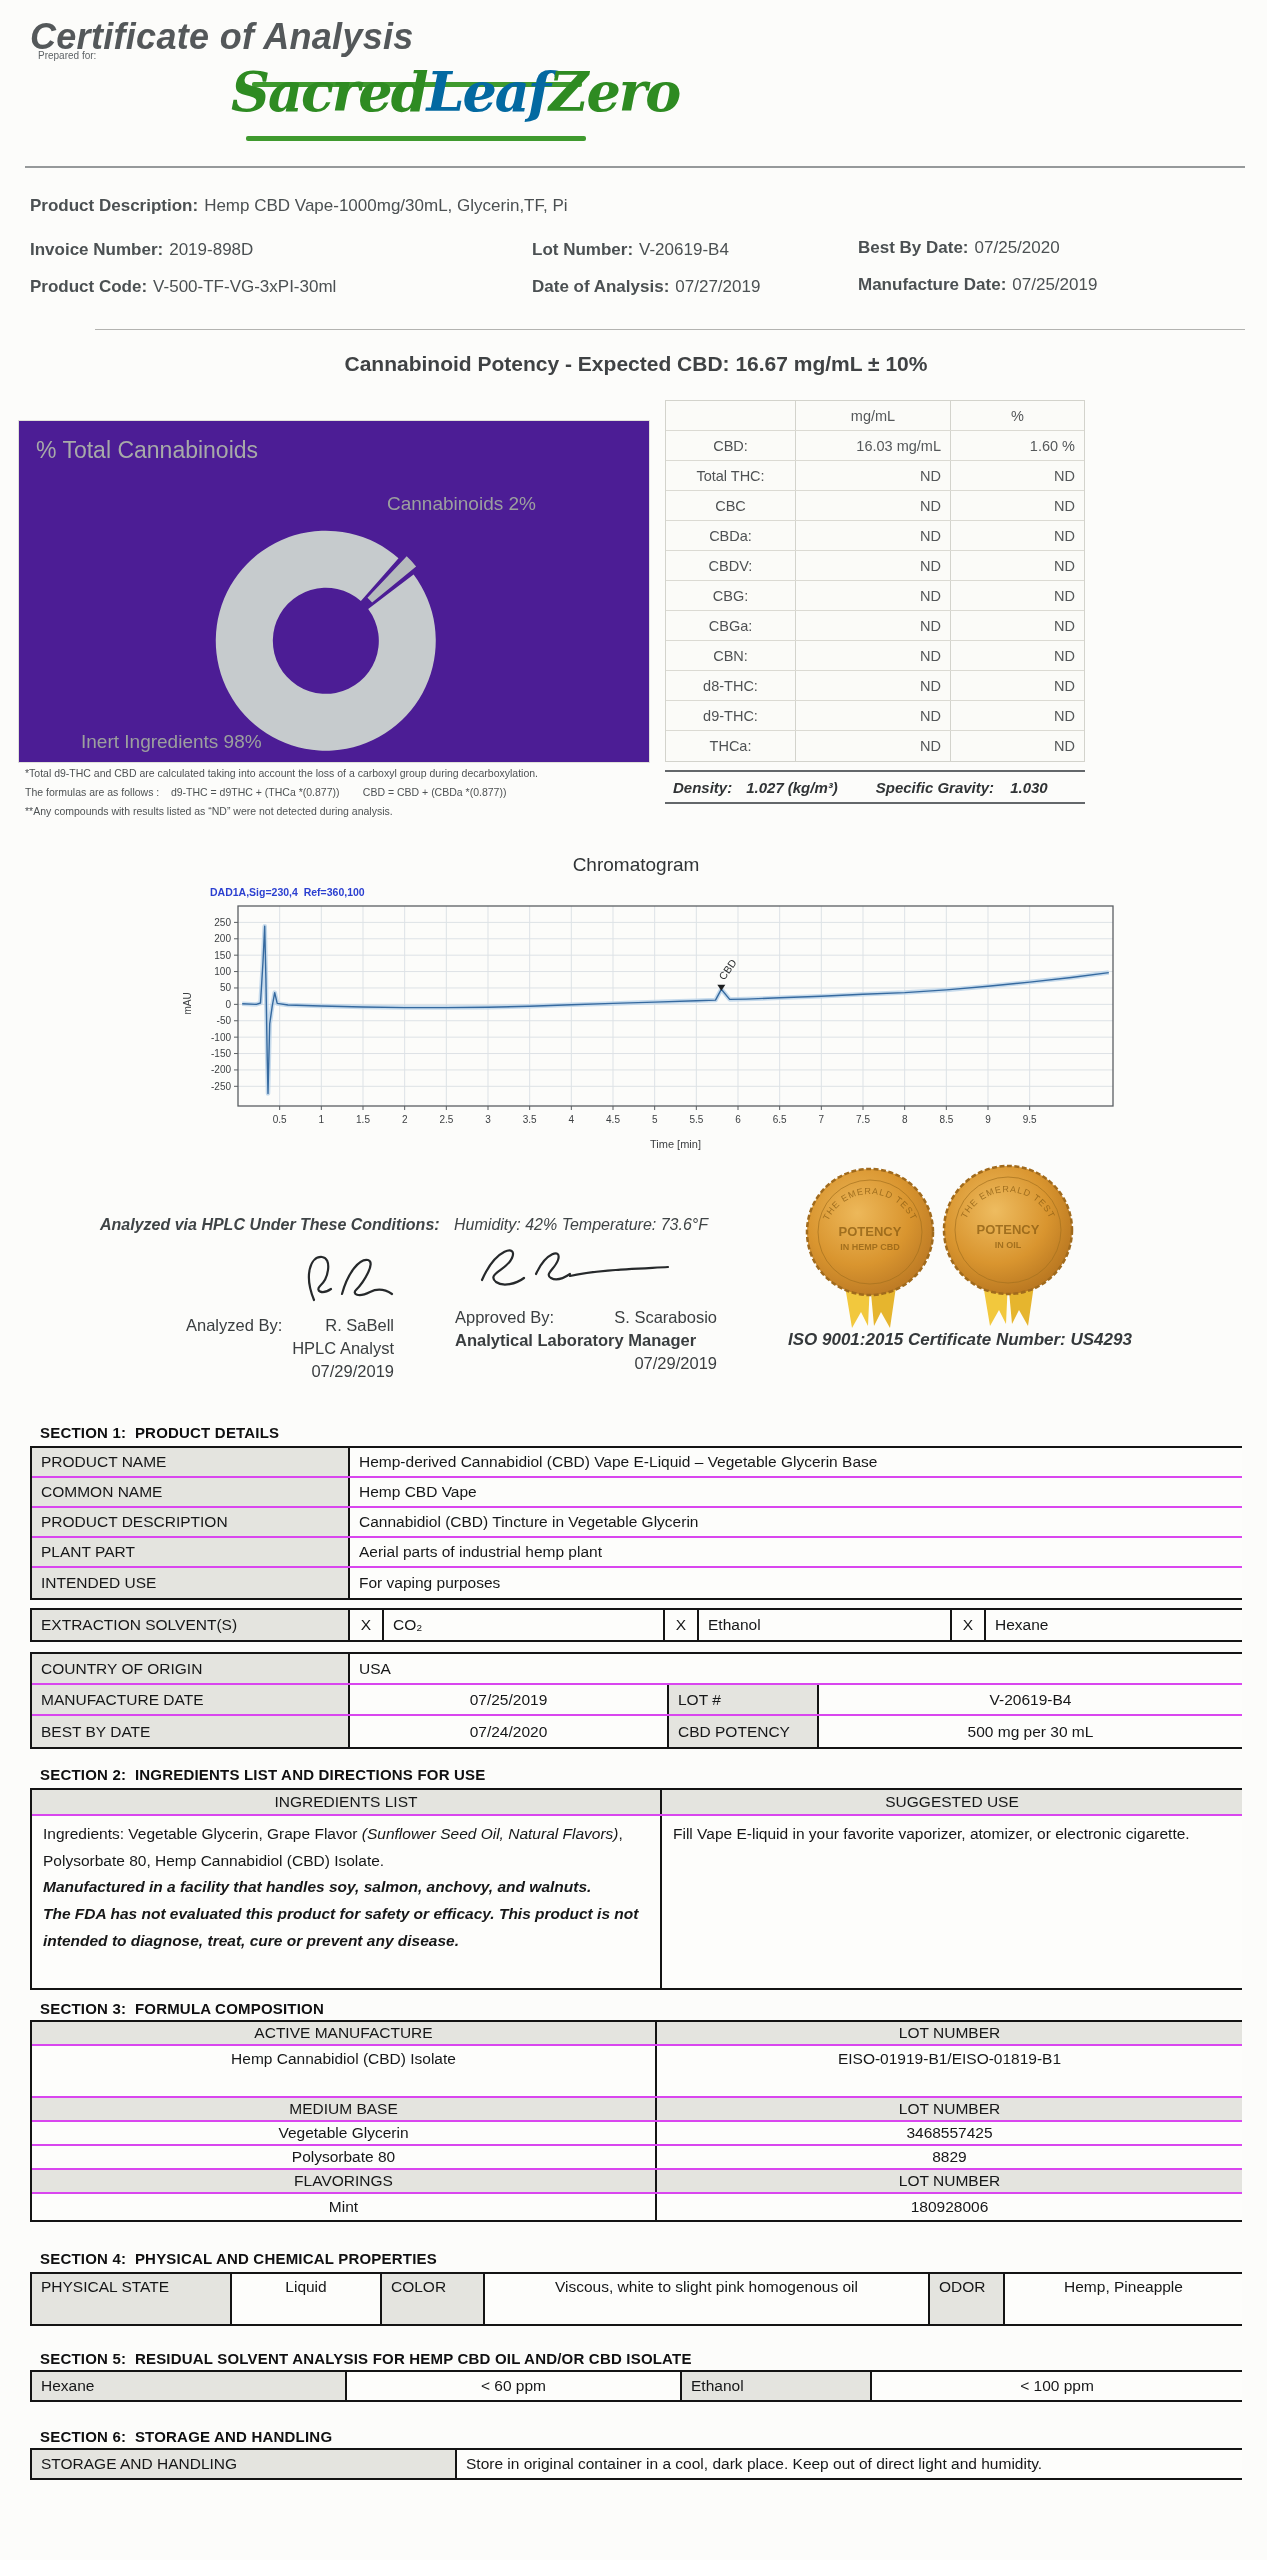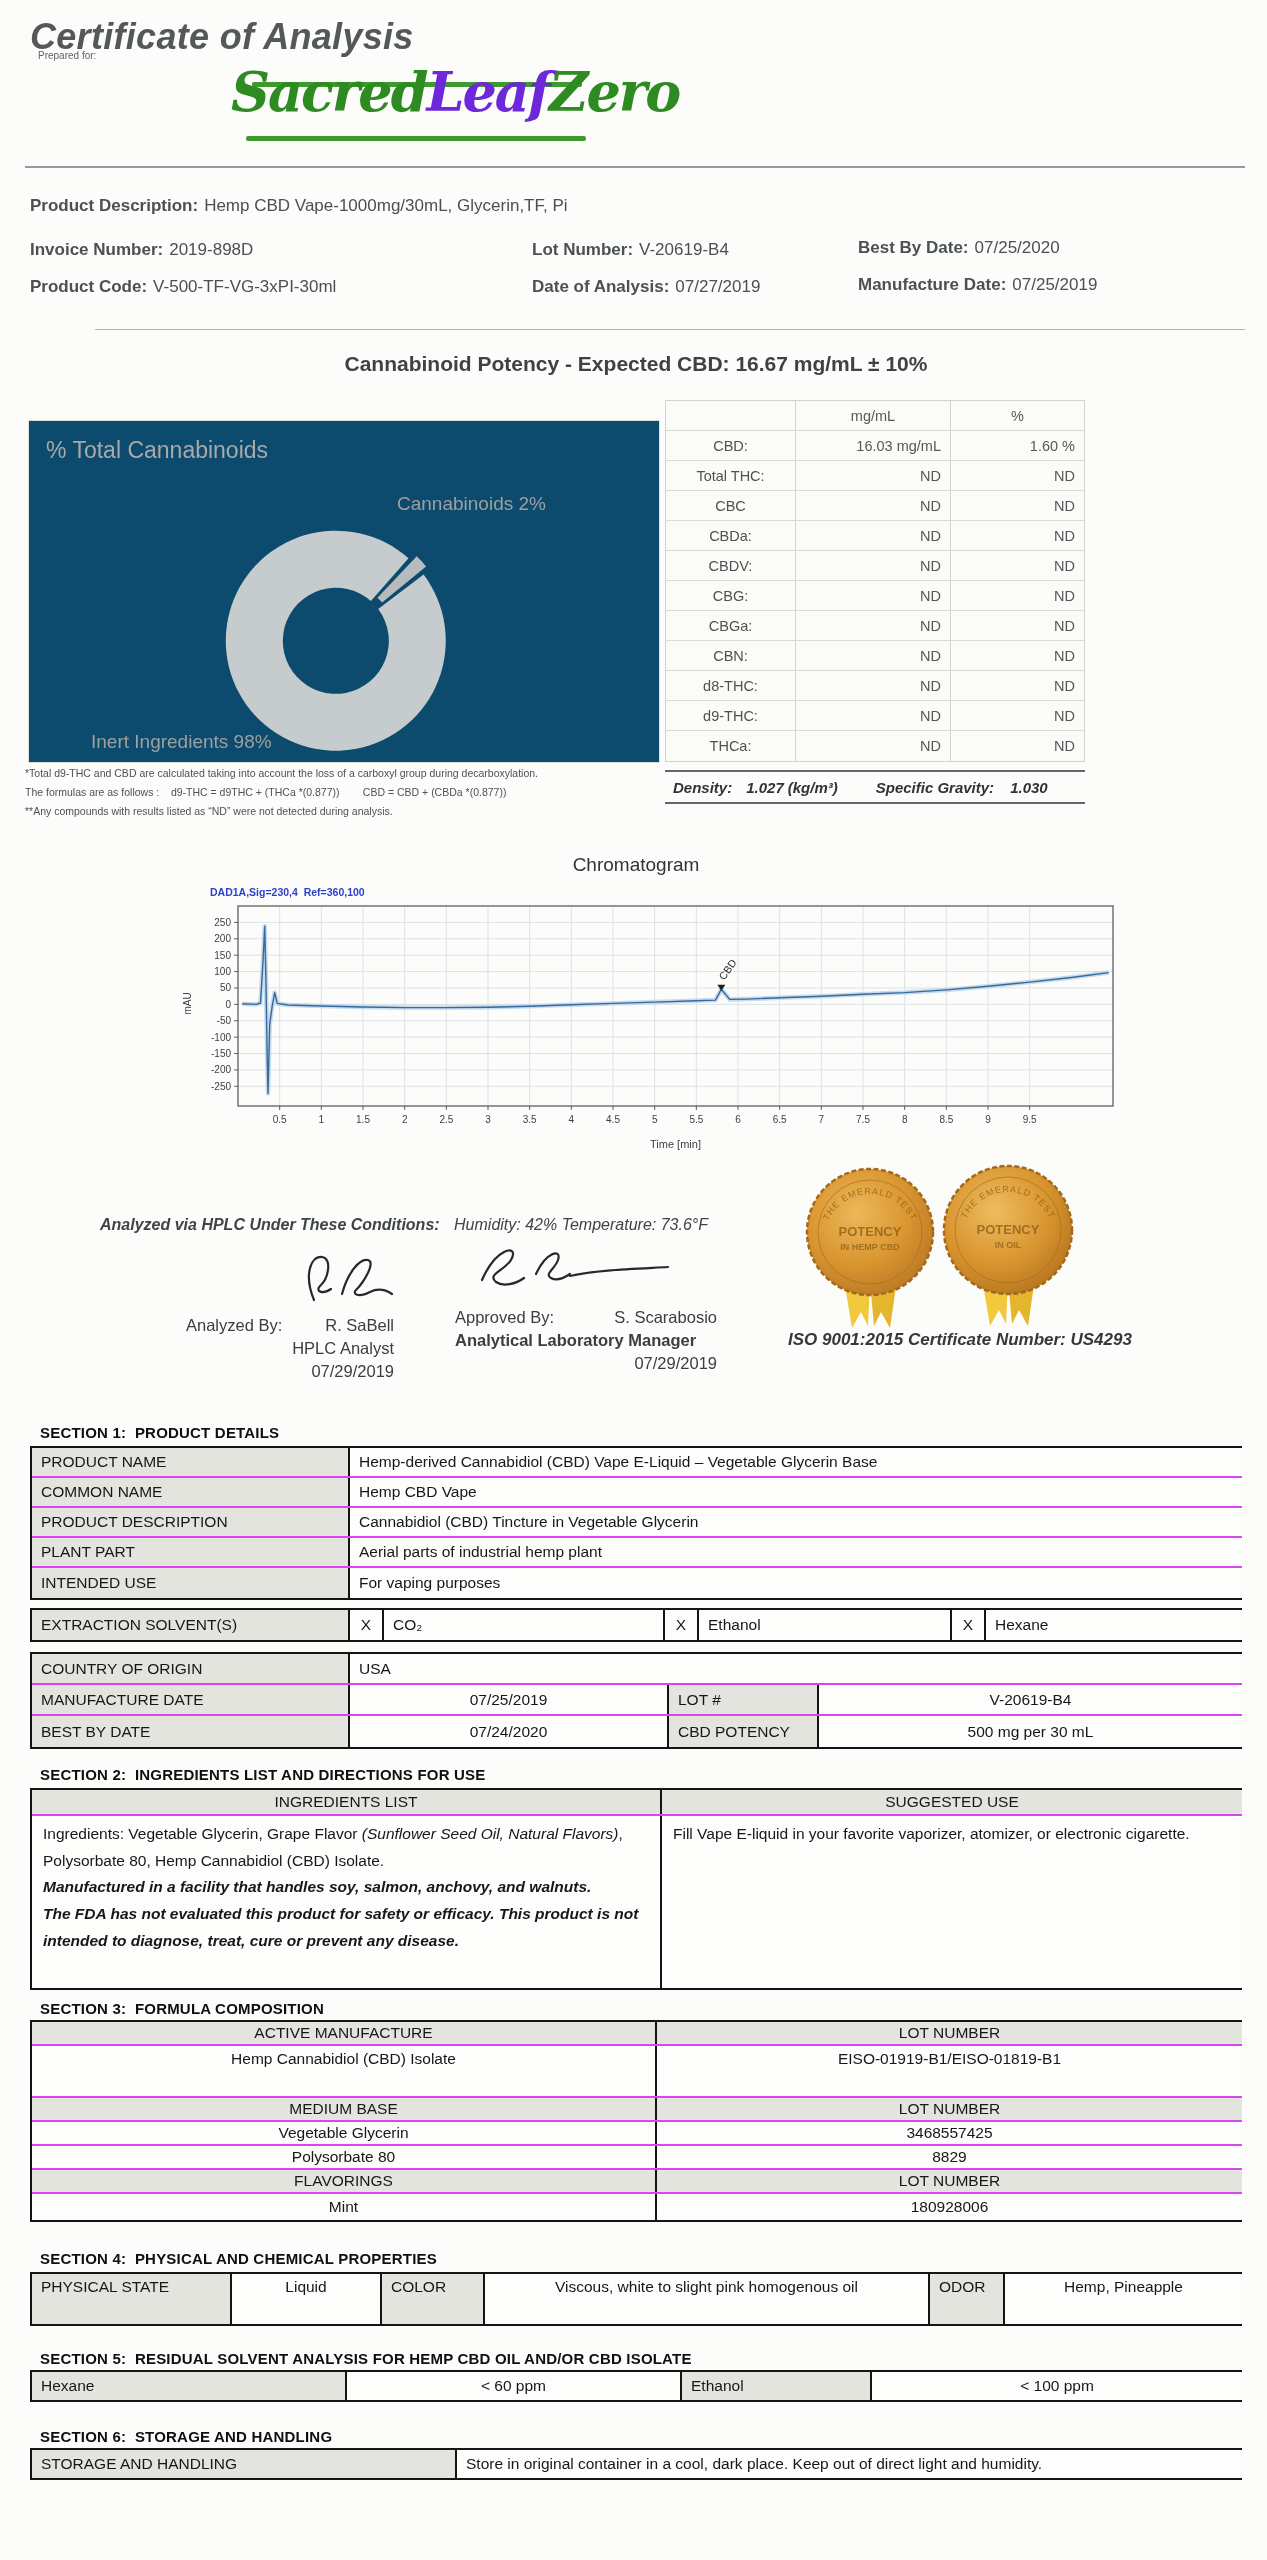--- a/index.html
+++ b/index.html
@@ -11,21 +11,21 @@
   .prepared{left:38px;top:50px;font-size:10px;color:#5e6366}
   .logo-bar{height:5px;background:#3f9a2e;border-radius:2px}
   .logo-text{left:231px;top:60px;font-family:"DejaVu Serif",serif;font-style:italic;font-weight:700;font-size:54px;letter-spacing:-2px;white-space:nowrap}
   .hr1{left:25px;top:166px;width:1220px;height:2px;background:#96999a}
   .hr2{left:95px;top:329px;width:1150px;height:1px;background:#b3b3b0}
   
   .pinfo{font-size:17px;color:#4b5052;white-space:nowrap}
   .pinfo b{font-weight:700;margin-right:6px}
   
   .ptitle{left:30px;top:352px;width:1212px;text-align:center;font-size:21px;font-weight:700;color:#3f4244}
-  .donut-box{left:28px;top:420px;width:632px;height:343px;background:#0c4a6e;border:1px solid #e0e0da}
+  .donut-box{left:18px;top:420px;width:632px;height:343px;background:#4c1d95;border:1px solid #e0e0da}
   .donut-title{left:17px;top:16px;font-size:23px;color:#a7aaa8}
   .donut-lbl{font-size:19px;color:#9ca09e;white-space:nowrap}
   .fnotes{left:25px;top:764px;width:655px;font-size:10.5px;color:#4e5254;line-height:19px}
   .fn-pre{white-space:pre-wrap}
   .ptable{left:665px;top:400px;width:420px;border:1px solid #d3d3cc;background:#fbfbf8}
   .prow{display:flex;height:30px;border-bottom:1px solid #dbdad3}
   .prow:last-child{border-bottom:none}
   .pc{display:flex;align-items:center;font-size:14.5px;color:#55585a}
   .pc1{width:130px;border-right:1px solid #d3d3cc;justify-content:center;color:#4f5254}
   .pc2{width:155px;border-right:1px solid #d3d3cc;justify-content:flex-end;padding-right:9px}
@@ -57,21 +57,21 @@
 </head>
 <body>
 
 <div class="page">
 
   <div class="abs coa-title">Certificate of Analysis</div>
   <div class="abs prepared">Prepared for:</div>
   <div class="abs logo-bar" style="left:252px;top:82px;width:330px"></div>
   <div class="abs logo-bar" style="left:246px;top:136px;width:340px"></div>
   <div class="abs logo-text">
-    <span style="color:#2e8b22">Sacred</span><span style="color:#6d28d9">Leaf</span><span style="color:#2e8b22">Zero</span>
+    <span style="color:#2e8b22">Sacred</span><span style="color:#0369a1">Leaf</span><span style="color:#2e8b22">Zero</span>
   </div>
   <div class="abs hr1"></div>
 
   <div class="abs pinfo" style="left:30px;top:196px">
     <b>Product Description:</b><span>Hemp CBD Vape-1000mg/30mL, Glycerin,TF, Pi</span>
   </div>
   <div class="abs pinfo" style="left:30px;top:240px">
     <b>Invoice Number:</b><span>2019-898D</span>
   </div>
   <div class="abs pinfo" style="left:532px;top:240px">

